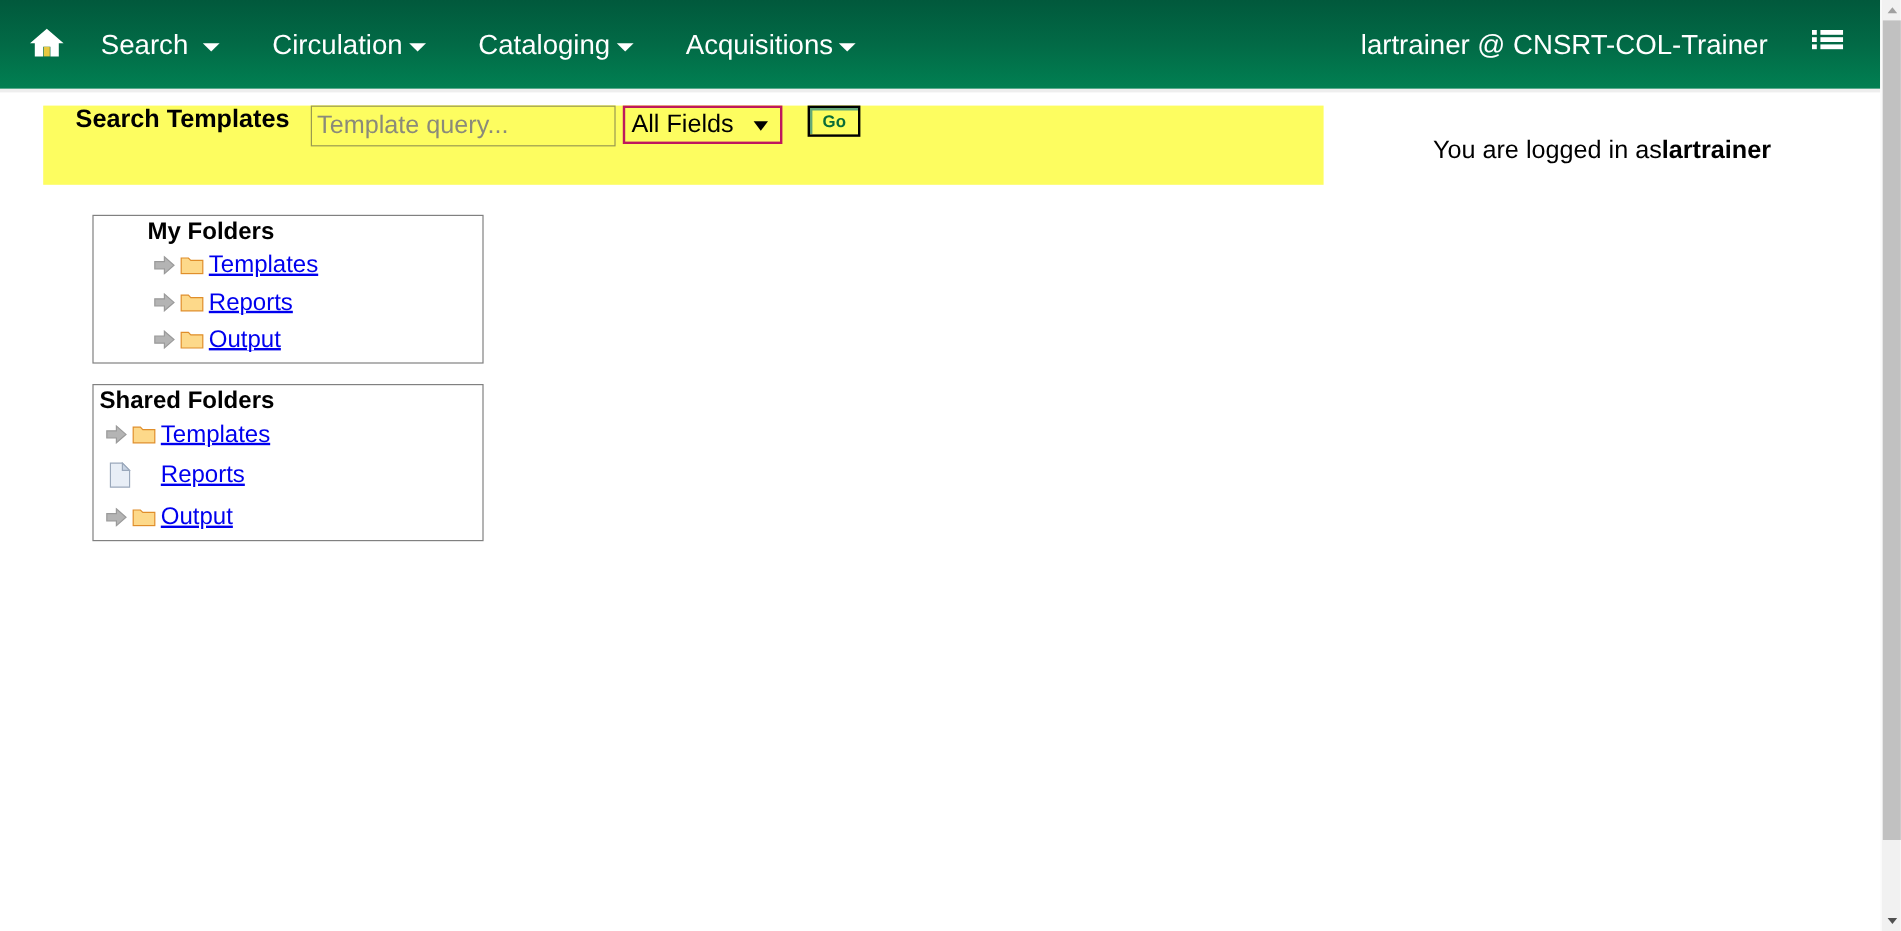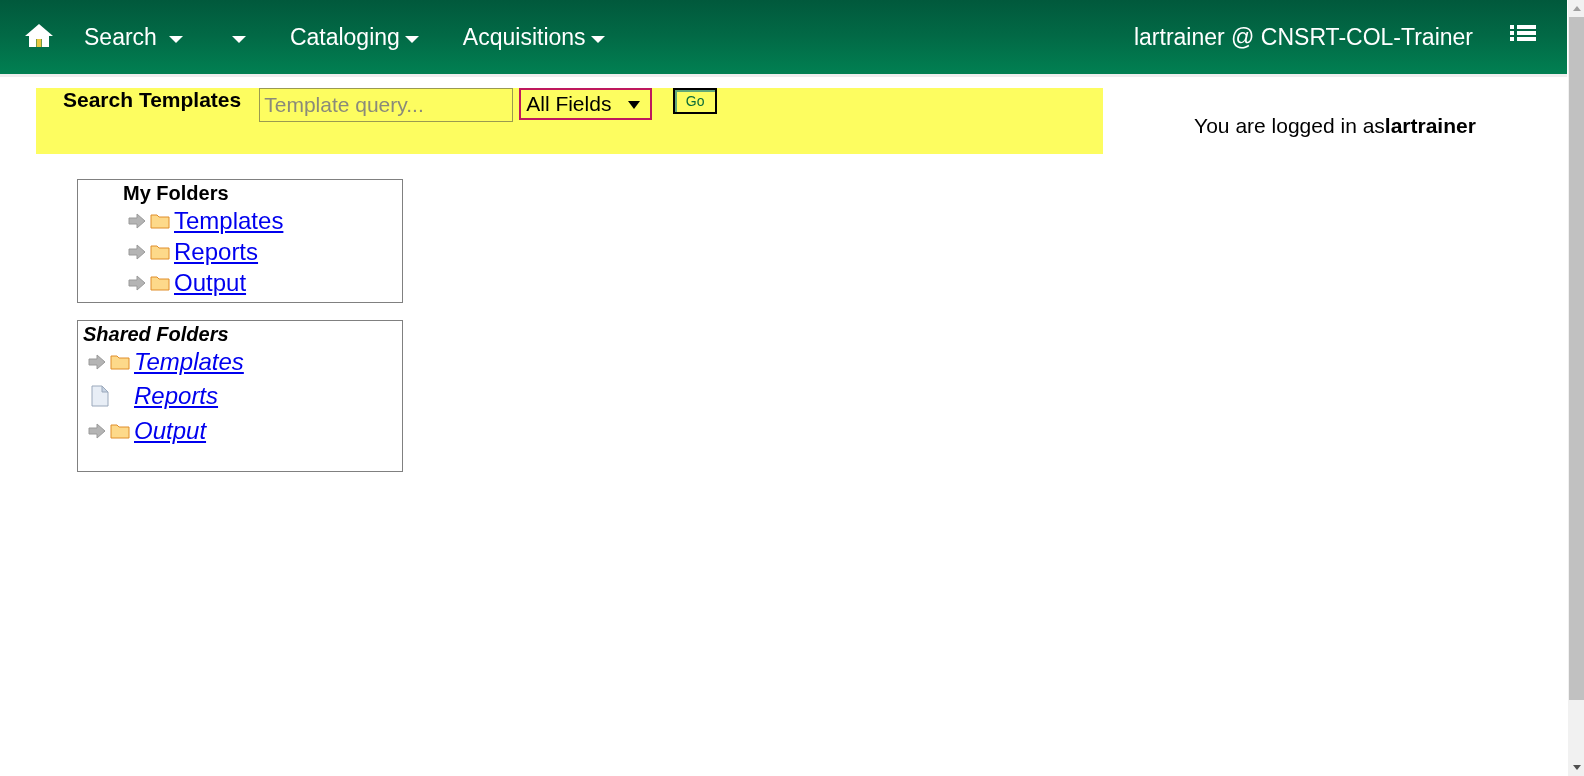--- a/index.html
+++ b/index.html
@@ -161,21 +161,21 @@
 
   .go-btn {
     width: 44px;
     height: 26px;
     background: #fdfd60;
     border: 2px solid #000000;
     box-shadow: inset 0 2px 0 0 #63a877, inset 2px 0 0 0 #63a877;
     color: #0a6c38;
     font-size: 14px;
     font-family: "Liberation Sans", sans-serif;
-    font-weight: normal;
+    font-weight: bold;
     line-height: 22px;
     text-align: center;
     cursor: pointer;
     box-sizing: border-box;
     padding: 0;
   }
 
   .logged-in {
     position: absolute;
     left: 1103px;
@@ -192,21 +192,21 @@
   .logged-in b { font-weight: bold; }
 
   
   .panel {
     position: absolute;
     border: 1px solid #808080;
     background: #ffffff;
     box-sizing: border-box;
   }
   .panel-my     { left: 77px; top: 179px;  width: 326px; height: 124px; padding-left: 40px; }
-  .panel-shared { left: 77px; top: 320px;  width: 326px; height: 152px; font-style: italic; }
+  .panel-shared { left: 77px; top: 320px;  width: 326px; height: 131px; }
 
   .panel-title {
     font-size: 20px;
     font-weight: bold;
     color: #000000;
     padding: 1px 0 0 5px;
     line-height: 24px;
   }
   .folder-row {
     display: flex;
@@ -216,21 +216,21 @@
   }
   .row-icons {
     display: flex;
     align-items: center;
     width: 46px;
     flex: 0 0 46px;
   }
   .folder-link {
     color: #0000ee;
     text-decoration: underline;
-    font-size: 24px;
+    font-size: 20px;
     cursor: pointer;
     line-height: 22px;
   }
   .arrow-ico { width: 18px; height: 16px; margin-right: 4px; flex: 0 0 18px; }
   .folder-ico { width: 20px; height: 17px; flex: 0 0 20px; }
   .doc-ico { width: 18px; height: 22px; margin-left: 3px; flex: 0 0 18px; }
 
   
   .scrollbar {
     position: absolute;
@@ -290,20 +290,21 @@
           </svg>
         </span>
       </div>
 
       <div class="nav-item has-space">
         <span class="lbl">Search</span>
         <span class="caret"></span>
       </div>
 
       <div class="nav-item">
+        <span class="lbl">Circulation</span>
         <span class="caret"></span>
       </div>
 
       <div class="nav-item">
         <span class="lbl">Cataloging</span>
         <span class="caret"></span>
       </div>
 
       <div class="nav-item">
         <span class="lbl">Acquisitions</span>

